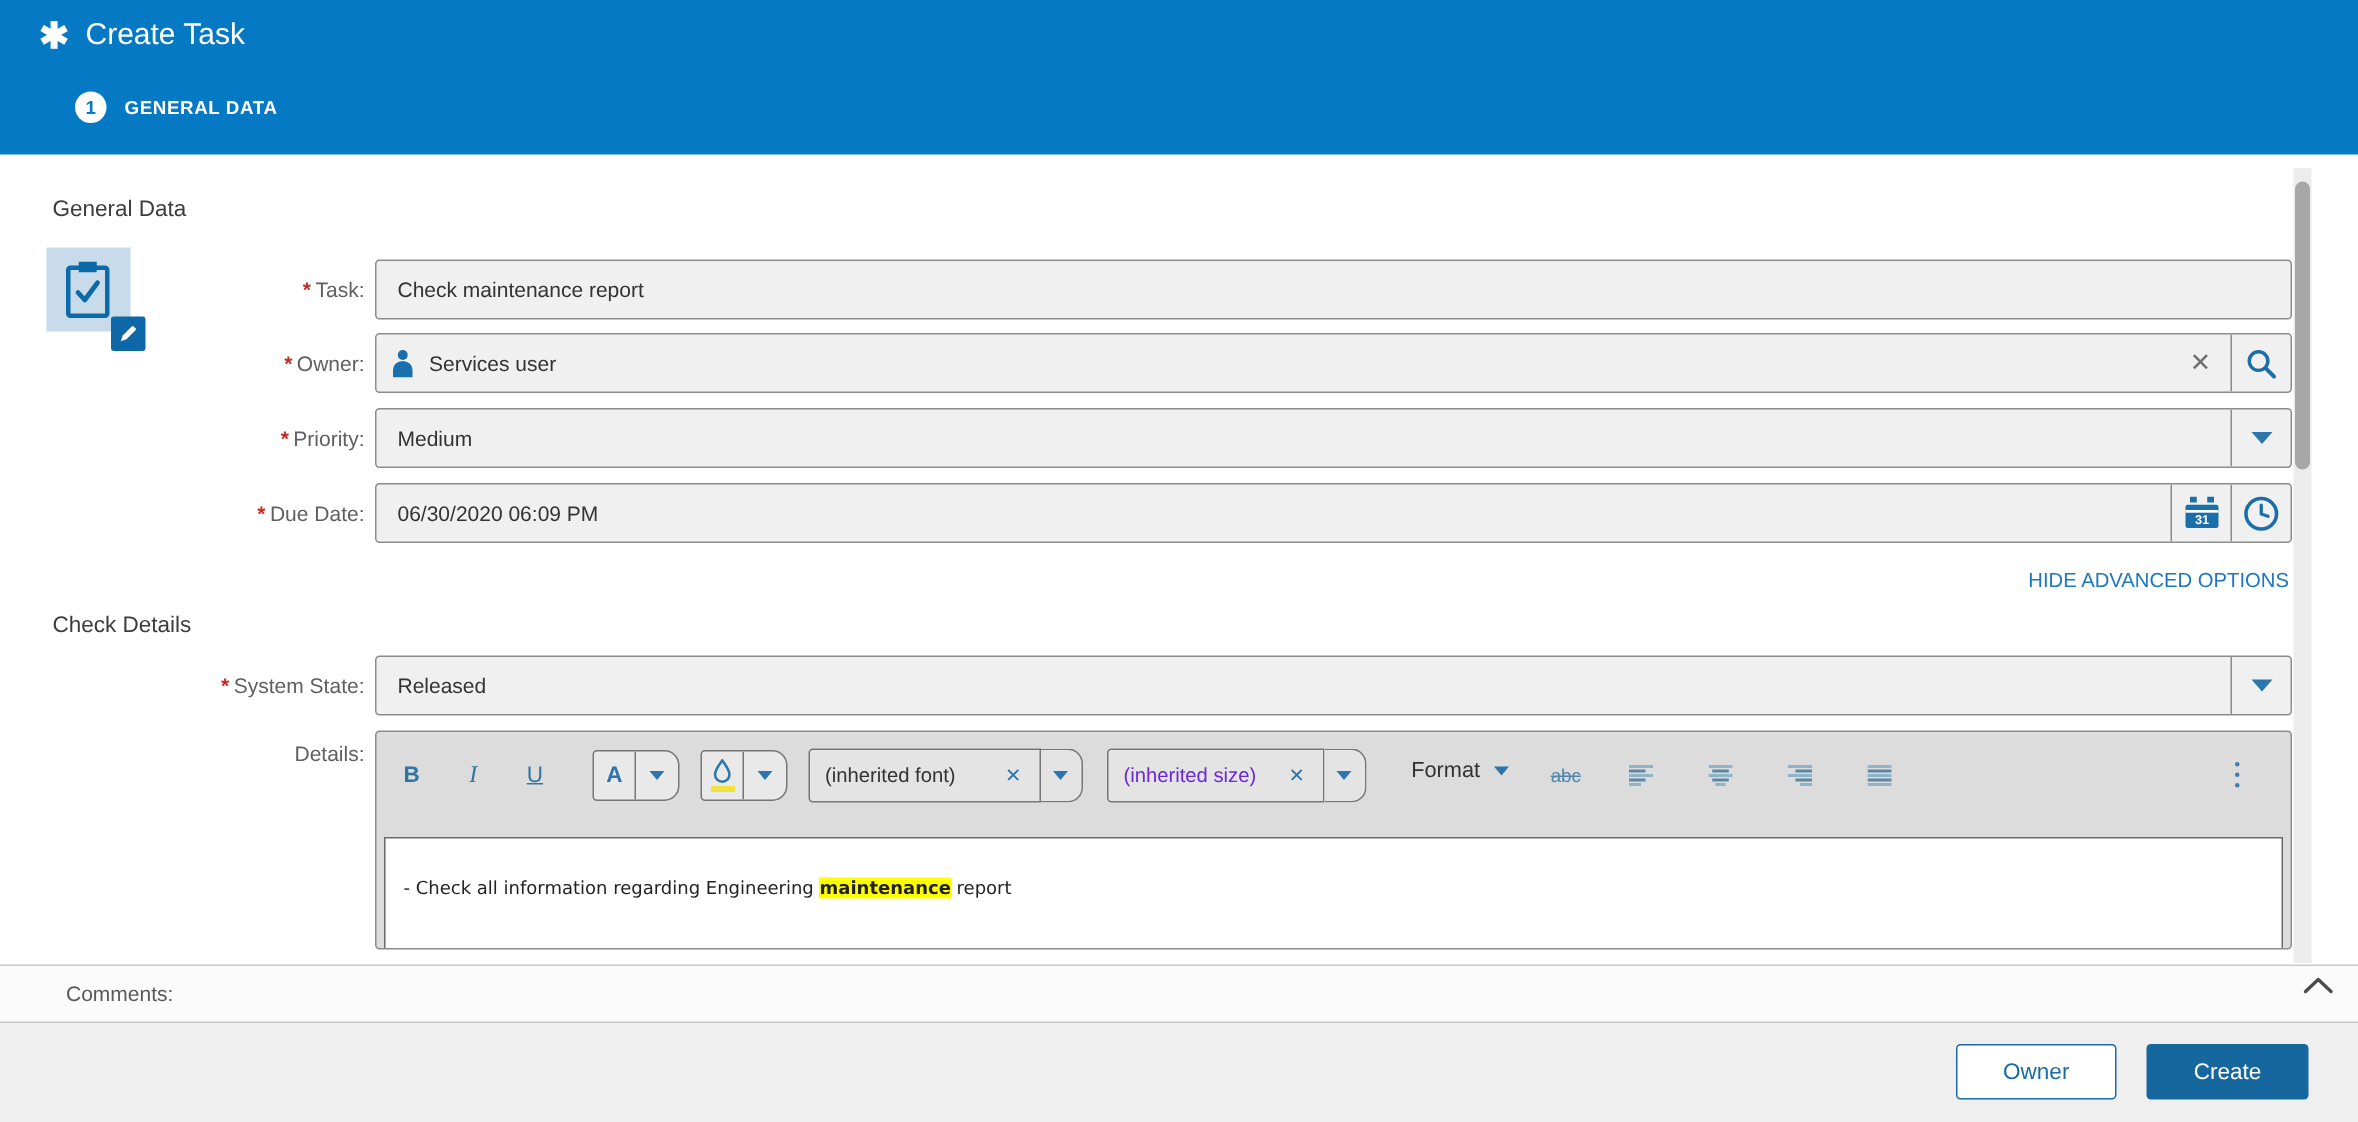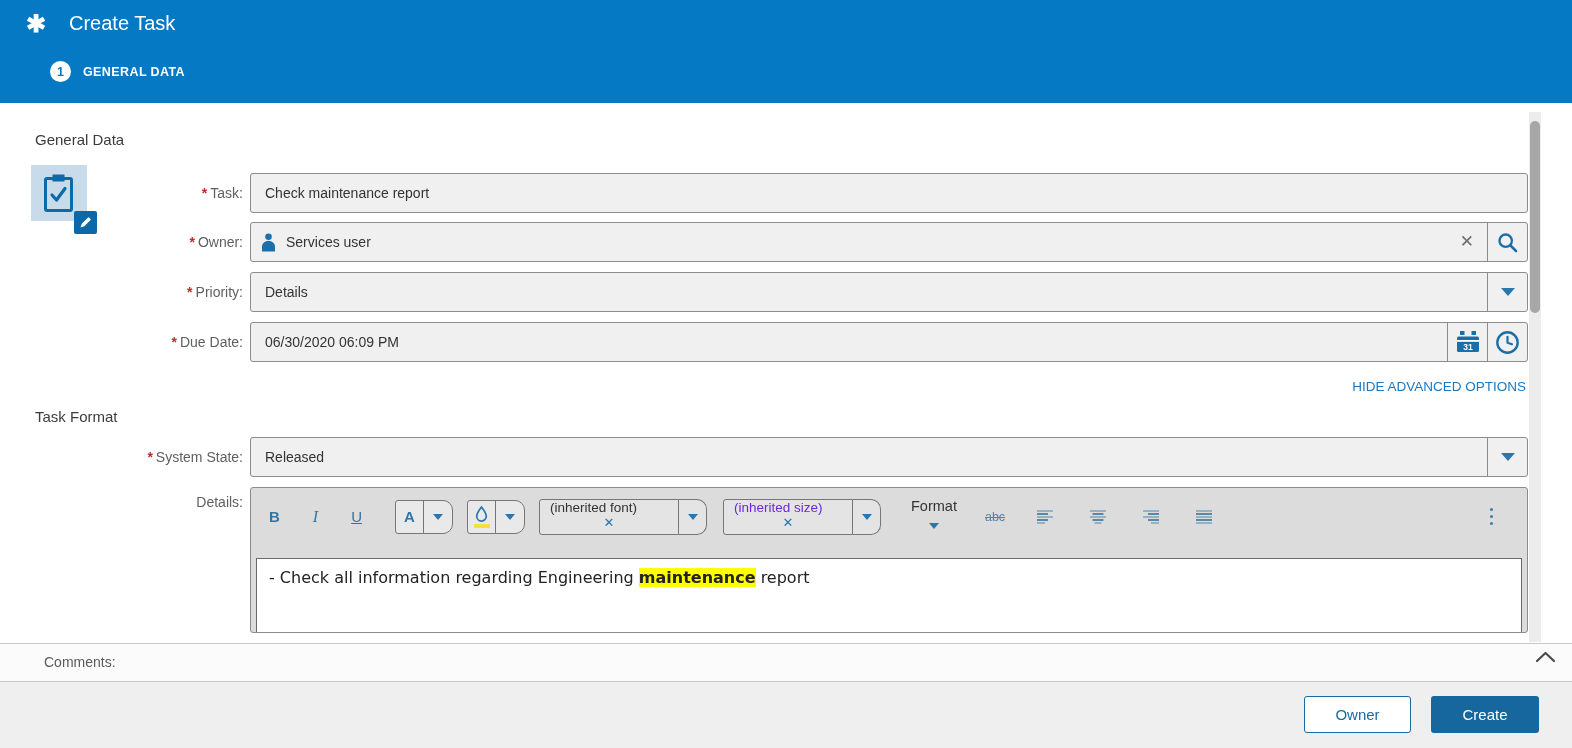--- a/index.html
+++ b/index.html
@@ -16,21 +16,21 @@
     --highlight-yellow:#ffff00;
     --footer-bg:#efefef;
   }
   *{box-sizing:border-box;margin:0;padding:0;}
   html,body{width:1572px;height:748px;overflow:hidden;}
   body{position:relative;background:#fff;font-family:"Liberation Sans",sans-serif;}
 
   
   .header{position:absolute;left:0;top:0;width:1572px;height:103px;background:var(--header-bg);}
   .hdr-asterisk{position:absolute;left:26px;top:10px;color:#fff;font-size:24px;font-weight:700;}
-  .hdr-title{position:absolute;left:57px;top:12px;color:#fff;font-size:20px;font-weight:400;margin-left:12px;}
+  .hdr-title{position:absolute;left:57px;top:12px;color:#fff;font-size:20px;font-weight:400;}
   .step{position:absolute;left:50px;top:61px;display:flex;align-items:center;gap:12px;cursor:pointer;}
   .step-badge{width:21px;height:21px;border-radius:50%;background:#fff;color:var(--header-bg);
     font-size:12.5px;font-weight:700;display:flex;align-items:center;justify-content:center;}
   .step-label{color:#fff;font-size:12.5px;font-weight:600;letter-spacing:.4px;}
 
   
   .section-title{position:absolute;left:35px;font-size:15px;color:#3c3c3c;}
   .st-general{top:131px;}
   .st-task{top:408px;}
 
@@ -73,33 +73,33 @@
   .tb-u{text-decoration:underline;}
   .combo{display:flex;height:34px;border:1px solid #767676;border-radius:3px 10px 10px 3px;
     background:#e9e9e9;margin-right:14px;overflow:hidden;}
   .c-main{width:28px;display:flex;flex-direction:column;align-items:center;justify-content:center;
     border-right:1px solid #767676;cursor:pointer;}
   .c-arrow{width:28px;display:flex;align-items:center;justify-content:center;cursor:pointer;}
   .c-letter{color:var(--accent-blue);font-weight:700;font-size:15px;line-height:1;}
   .hl-bar{width:16px;height:4px;background:#f1e13c;margin-top:2px;}
   .fnt{display:flex;height:36px;margin-right:16px;}
   .fnt-box{border:1px solid #767676;border-radius:3px 0 0 3px;display:flex;align-items:center;
-    padding:0 10px;background:#e4e4e4;flex-direction:column;}
+    padding:0 10px;background:#e4e4e4;}
   .fnt-name{width:118px;font-size:13.5px;color:#333;}
   .fnt-name-sm{width:108px;font-size:13.5px;color:#6d28d9;}
   .fnt-x{color:var(--accent-blue);font-size:13px;cursor:pointer;padding:0 2px;}
   .fnt-arrow{border:1px solid #767676;border-left:none;border-radius:0 10px 10px 0;width:28px;
     display:flex;align-items:center;justify-content:center;background:#e4e4e4;cursor:pointer;}
-  .format{display:flex;align-items:center;gap:9px;color:#333;font-size:14.5px;margin:0 28px 6px 14px;cursor:pointer;flex-direction:column;}
+  .format{display:flex;align-items:center;gap:9px;color:#333;font-size:14.5px;margin:0 28px 6px 14px;cursor:pointer;}
   .tb-abc{color:#4d87b0;font-size:12.5px;text-decoration:line-through;margin-right:32px;cursor:pointer;}
   .al{margin-right:36px;cursor:pointer;display:flex;align-items:center;background:none;border:none;}
   .kebab{margin-left:auto;margin-right:16px;display:flex;flex-direction:column;gap:3.5px;cursor:pointer;}
   .kebab i{width:3.5px;height:3.5px;border-radius:50%;background:#3c7fae;display:block;}
   .canvas{position:absolute;left:5px;right:5px;top:70px;height:130px;background:#fff;
-    border:1px solid #6a6a6a;padding:9px 12px;font-family:"DejaVu Sans",sans-serif;font-size:16px;color:#222;}
+    border:1px solid #6a6a6a;padding:26px 12px;font-family:"DejaVu Sans",sans-serif;font-size:12px;color:#222;}
   .hl{font-weight:700;background:var(--highlight-yellow);}
 
   
   .comments{position:absolute;left:0;top:643px;width:1572px;height:39px;background:#fbfbfb;
     border-top:1px solid #c9c9c9;border-bottom:1px solid #c9c9c9;}
   .comments-label{position:absolute;left:44px;top:0;line-height:37px;font-size:14px;color:#5a5a5a;}
   .collapse-btn{position:absolute;right:16px;top:7px;background:none;border:none;cursor:pointer;}
   .footer{position:absolute;left:0;top:682px;width:1572px;height:66px;background:var(--footer-bg);}
   .btn{position:absolute;top:696px;height:37px;border-radius:3px;font-size:15px;cursor:pointer;
     font-family:"Liberation Sans",sans-serif;}
@@ -171,21 +171,21 @@
     </span>
   </div>
 </div>
 
 <div class="frow r-priority">
   <div class="flabel">
     <span class="req">*</span>
     <span>Priority:</span>
   </div>
   <div class="fbox">
-    <span class="fval" style="display:flex;align-items:center;">Details</span>
+    <span class="fval" style="display:flex;align-items:center;">Medium</span>
     <span class="seg">
       <span class="tri-down"></span>
     </span>
   </div>
 </div>
 
 <div class="frow r-due">
   <div class="flabel">
     <span class="req">*</span>
     <span>Due Date:</span>
@@ -205,21 +205,21 @@
       <svg width="25" height="25" viewBox="0 0 25 25">
         <circle cx="12.5" cy="12.5" r="10.2" fill="none" stroke="#1b6fa8" stroke-width="2.4"></circle>
         <path d="M12.5 6.8 V12.7 L17 14.2" fill="none" stroke="#1b6fa8" stroke-width="2.2" stroke-linecap="round" stroke-linejoin="round"></path>
       </svg>
     </span>
   </div>
 </div>
 
 <a class="adv-link" href="#">HIDE ADVANCED OPTIONS</a>
 
-<div class="section-title st-task">Task Format</div>
+<div class="section-title st-task">Check Details</div>
 
 <div class="frow r-state">
   <div class="flabel">
     <span class="req">*</span>
     <span>System State:</span>
   </div>
   <div class="fbox">
     <span class="fval" style="display:flex;align-items:center;">Released</span>
     <span class="seg">
       <span class="tri-down"></span>

